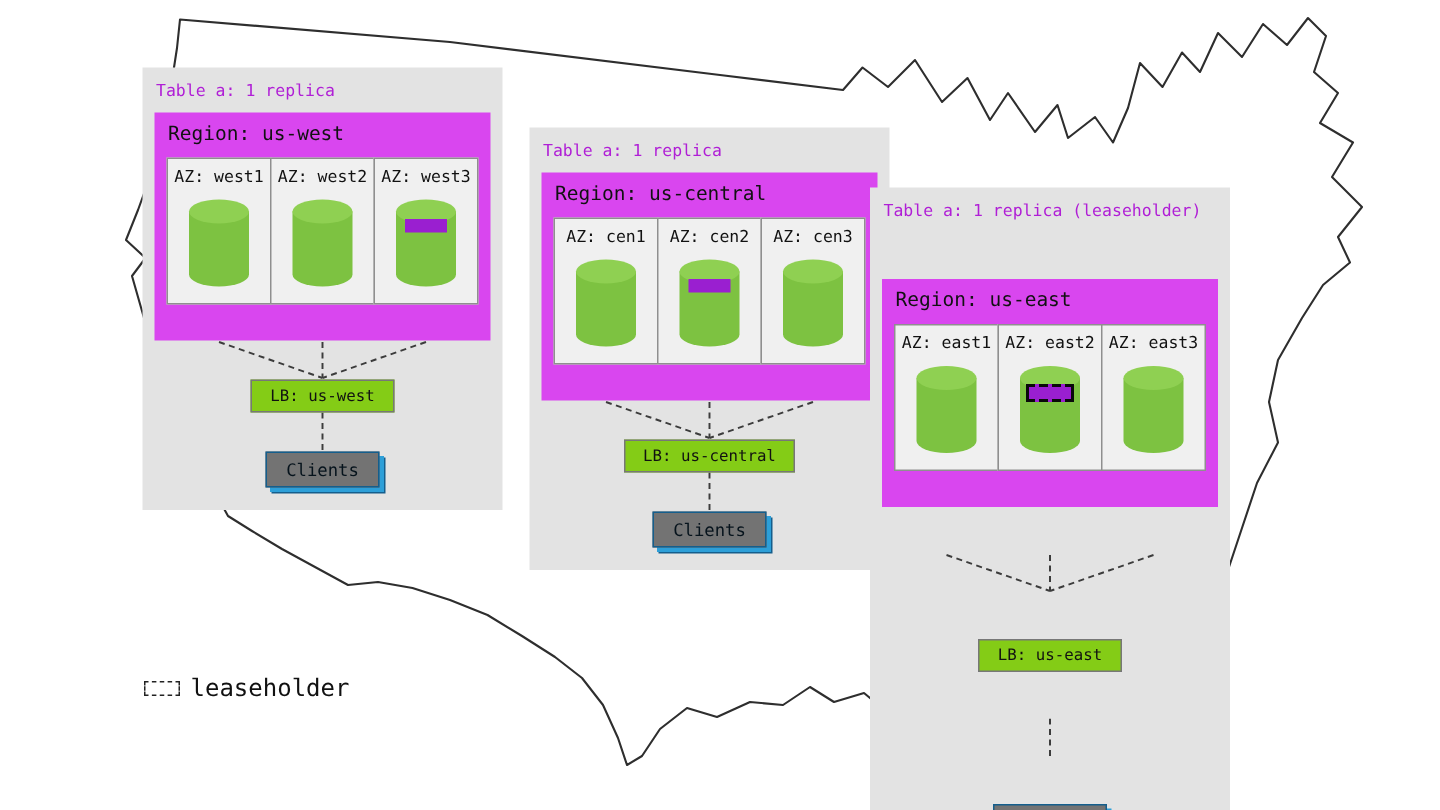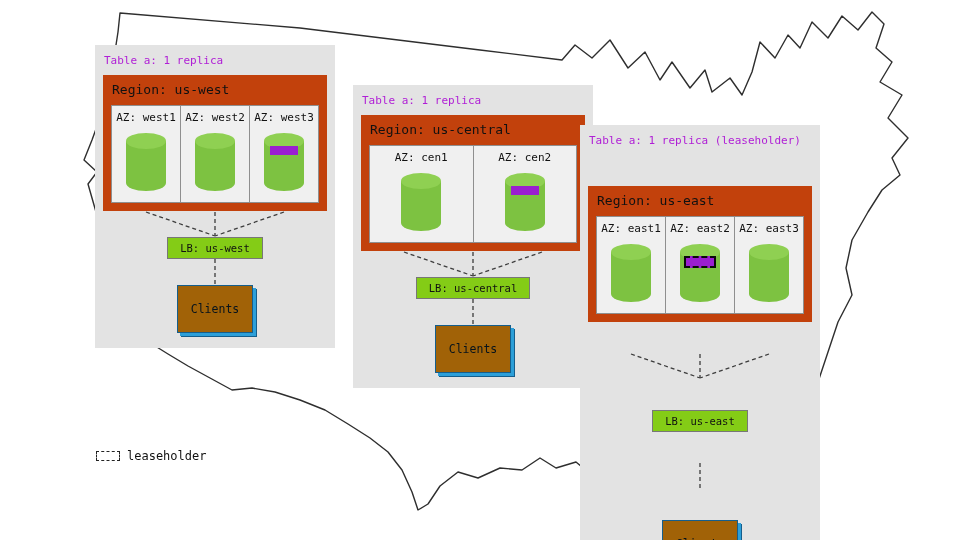--- a/index.html
+++ b/index.html
@@ -22,21 +22,21 @@
     box-sizing:border-box;
   }
   .card-west    { left:95px;  top:45px;  }
   .card-central { left:353px; top:85px;  }
   .card-east    { left:580px; top:125px;gap:31px; }
 
   .card-title {
     color:#b01fd6; font-size:11px; line-height:1;
     padding:10px 9px 9px 9px; white-space:nowrap;
   }
-  .region-panel { margin:0 8px; background:#c2410c; padding-bottom:8px; }
+  .region-panel { margin:0 8px; background:#d946ef; padding-bottom:24px; }
   .region-title { font-size:13px; padding:7px 9px 8px 9px; color:#111; white-space:nowrap; }
 
   .az-row { display:flex; margin:0 8px; }
   .az {
     flex:1 1 0; background:#f0f0f0; border:1px solid #8f8f8f;
     margin-left:-1px; text-align:center; min-width:0;
   }
   .az:first-child { margin-left:0; }
   .az-label { font-size:11px; padding:5px 1px 2px 1px; white-space:nowrap; }
 
@@ -58,36 +58,36 @@
   .connectors, .connector-v { display:block; }
   .connectors path, .connector-v path {
     fill:none; stroke:#3c3c3c; stroke-width:1.3; stroke-dasharray:4 3;
   }
 
   .lb-box {
     align-self:center; font-size:10.5px; padding:4px 12px;
     background:#84cc16; border:1px solid #777; white-space:nowrap;
   }
   .clients-box {
-    align-self:center; font-size:11.5px; padding:16px 13px;
-    background:#a16207; border:1px solid #155e8c; color:#06131c;
+    align-self:center; font-size:11.5px; padding:4px 13px;
+    background:#737373; border:1px solid #155e8c; color:#06131c;
     box-shadow:3px 3px 0 #2d9fd8, 4px 4px 0 #155e8c;
     margin-bottom:5px; white-space:nowrap;
   }
 
   
   .legend {
     position:absolute; left:96px; top:449px; z-index:2;
     display:flex; align-items:center; gap:7px;
   }
   .legend-swatch {
     display:inline-block; width:22px; height:8px;
     border:1.5px dashed #222; background:#fff;
   }
-  .legend-label { font-size:12px; color:#111; }
+  .legend-label { font-size:16px; color:#111; }
 </style>
 </head>
 <body>
 
 <svg class="map-svg" width="960" height="540" viewBox="0 0 960 540">
   <path class="map-outline" d="M120,13
     L300,28 L480,50 L562,60
     L575,45 L592,58 L610,40 L628,68 L645,52 L660,80 L672,62
     L690,88 L705,70 L712,92 L730,78 L742,95 L752,72 L760,42
     L775,58 L788,35 L800,48 L812,22 L828,38 L842,16 L858,30 L872,12 L884,24
@@ -171,20 +171,30 @@
       <div class="az has-replica">
         <div class="az-label">AZ: cen2</div>
         <div class="cyl-wrap">
           <svg class="cylinder" width="46" height="62" viewBox="0 0 46 62">
             <path class="cyl-body" d="M3,10 v42 a20,8 0 0 0 40,0 v-42 z"></path>
               <ellipse class="cyl-top" cx="23" cy="10" rx="20" ry="8"></ellipse>
           </svg>
           <div class="range-rect"></div>
         </div>
       </div>
+      <div class="az">
+        <div class="az-label">AZ: cen3</div>
+        <div class="cyl-wrap">
+          <svg class="cylinder" width="46" height="62" viewBox="0 0 46 62">
+            <path class="cyl-body" d="M3,10 v42 a20,8 0 0 0 40,0 v-42 z"></path>
+              <ellipse class="cyl-top" cx="23" cy="10" rx="20" ry="8"></ellipse>
+          </svg>
+
+        </div>
+      </div>
     </div>
   </div>
   <svg class="connectors" width="240" height="26">
     <path d="M51,1 L120,25"></path>
       <path d="M120,1 L120,25"></path>
       <path d="M189,1 L120,25"></path>
   </svg>
   <div class="lb-box">LB: us-central</div>
   <svg class="connector-v" width="240" height="26">
     <path d="M120,0 L120,26"></path>

